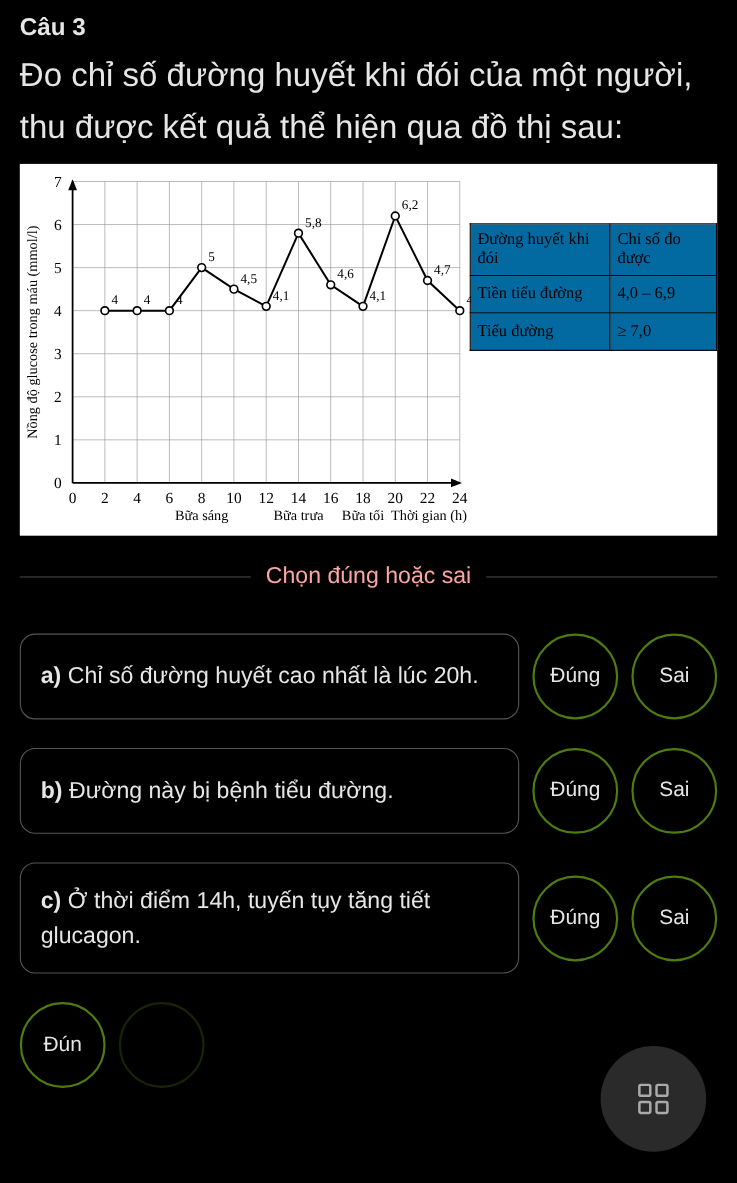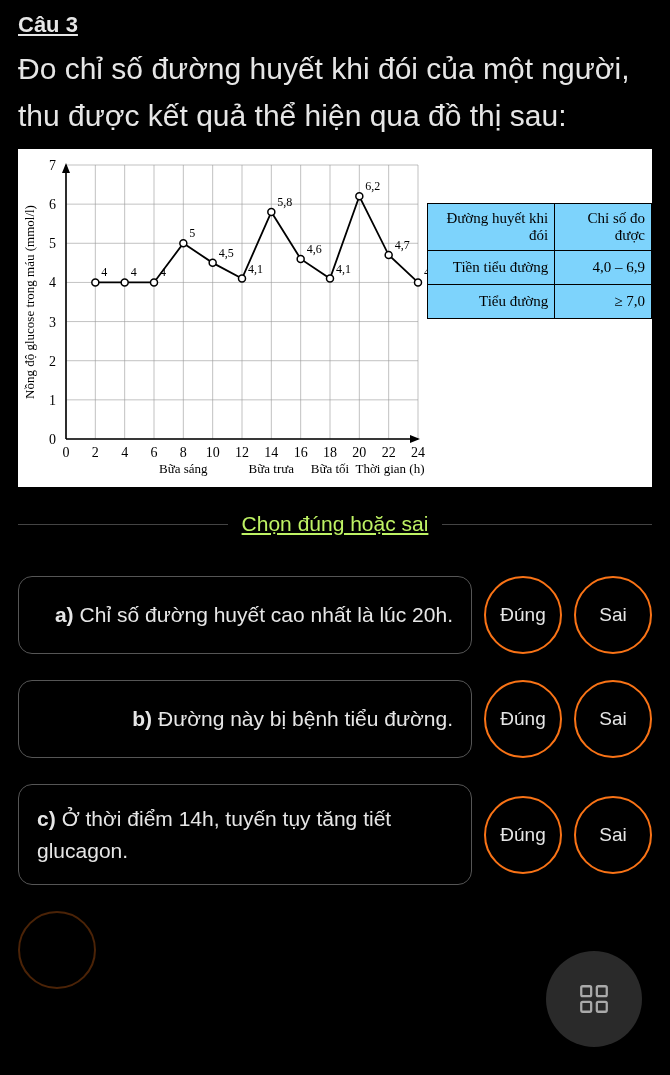--- a/index.html
+++ b/index.html
@@ -7,21 +7,21 @@
     width: 670px;
     height: 1075px;
     background: #000;
     color: #e6e6e6;
     font-family: Arial, sans-serif;
     font-size: 20px;
     padding: 12px 18px;
     position: relative;
     overflow: hidden;
   }
-  .q-title { font-weight: bold; font-size: 22px; margin-bottom: 8px; text-decoration: underline; }
+  .q-title { font-weight: bold; font-size: 22px; margin-bottom: 8px; }
   .q-body { font-size: 30px; line-height: 1.55; margin-bottom: 10px; }
   .figure {
     background: #fff;
     width: 634px;
     height: 338px;
     position: relative;
     color: #000;
     font-family: "Times New Roman", serif;
   }
   .chart-svg { position: absolute; left: 0; top: 0; }
@@ -31,52 +31,50 @@
     top: 54px;
     width: 225px;
     border-collapse: collapse;
     font-size: 15px;
   }
   .table-box td {
     border: 1px solid #000;
     padding: 6px 6px;
     vertical-align: middle;
     height: 34px;
-    background: #7dd3fc;
-    text-align: right;
+    background: #0369a1;
   }
   .sep-row {
     display: flex;
     align-items: center;
     margin: 25px 0 40px 0;
   }
   .sep-row .line { flex: 1; height: 1px; background: #444; }
-  .sep-row .label { padding: 0 14px; font-size: 21px; color: #bef264; text-decoration: underline; }
+  .sep-row .label { padding: 0 14px; font-size: 21px; color: #fca5a5; }
   .choice-row {
     display: flex;
     align-items: stretch;
     gap: 12px;
     margin-bottom: 26px;
   }
   .stmt {
     flex: 1;
     border: 1px solid #555;
     border-radius: 14px;
     padding: 18px 18px;
     font-size: 21px;
     line-height: 1.5;
     display: flex;
     align-items: center;
-    justify-content: flex-end;
   }
   .stmt b { font-weight: bold; margin-right: 6px; }
   .pill {
     width: 78px;
     height: 78px;
-    border: 2px solid #f97316;
+    border: 2px solid #4d7c0f;
     border-radius: 50%;
     display: flex;
     align-items: center;
     justify-content: center;
     font-size: 19px;
     align-self: center;
   }
   .fab {
     position: absolute;
     right: 28px;
@@ -219,20 +217,21 @@
 
 <div class="choice-row">
   <div class="stmt">
     <span><b>c)</b><span>Ở thời điểm 14h, tuyến tụy tăng tiết glucagon.</span></span>
   </div>
   <div class="pill">Đúng</div>
   <div class="pill">Sai</div>
 </div>
 
 <div class="choice-row">
+  <div class="pill">Đún</div>
   <div class="pill" style="opacity:0.3"></div>
 </div>
 
 <div class="fab">
   <svg viewBox="0 0 24 24">
     <rect x="3" y="3" width="7" height="7" rx="1" fill="none" stroke="#aaa" stroke-width="1.6"></rect>
     <rect x="14" y="3" width="7" height="7" rx="1" fill="none" stroke="#aaa" stroke-width="1.6"></rect>
     <rect x="3" y="14" width="7" height="7" rx="1" fill="none" stroke="#aaa" stroke-width="1.6"></rect>
     <rect x="14" y="14" width="7" height="7" rx="1" fill="none" stroke="#aaa" stroke-width="1.6"></rect>
   </svg>

